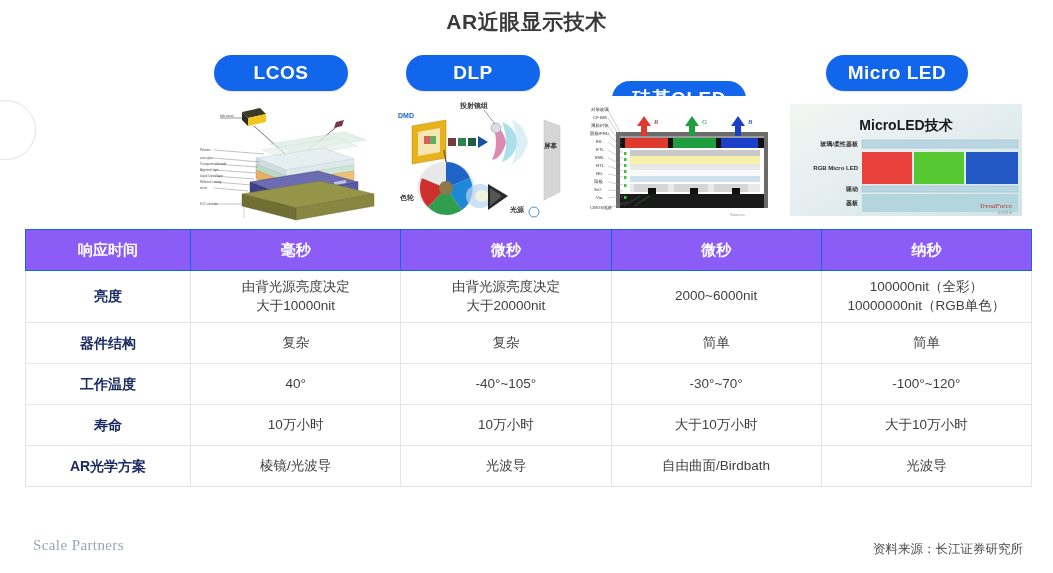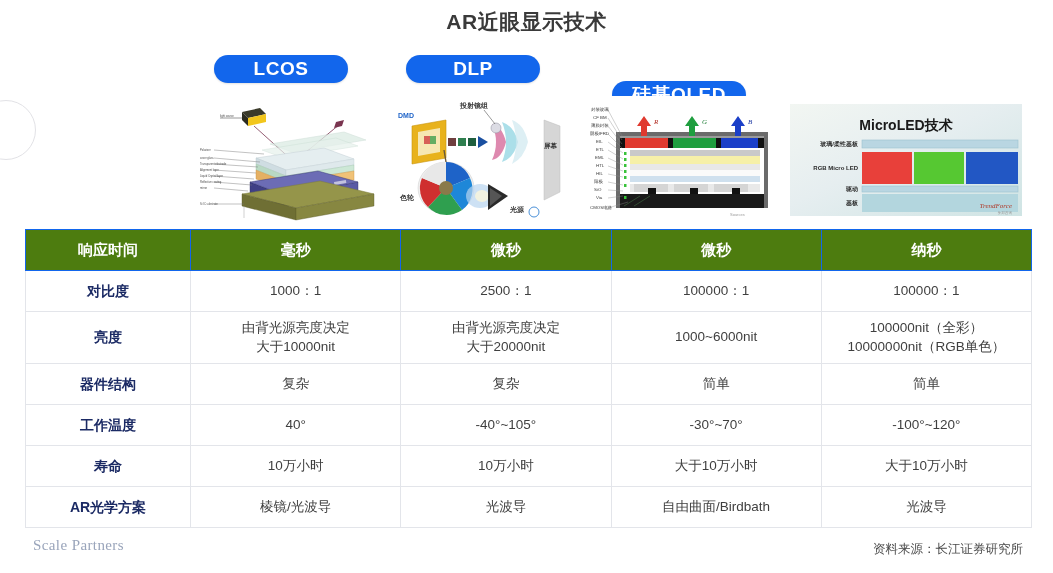--- a/index.html
+++ b/index.html
@@ -14,21 +14,21 @@
     position:absolute;left:-24px;top:100px;width:58px;height:58px;
     border:1px solid #e2e2e6;border-radius:50%;
   }
   .slide-title{
     position:absolute;top:8px;left:0;width:1053px;text-align:center;
     font-size:21px;font-weight:bold;color:#3a3a3a;letter-spacing:.5px;
   }
   
   .pills{position:absolute;top:55px;left:26px;width:1006px;height:38px;}
   .pill{
-    position:absolute;height:28px;border-radius:18px;background:#1266ec;
+    position:absolute;height:36px;border-radius:18px;background:#1266ec;
     color:#fff;font-size:19px;font-weight:bold;letter-spacing:.5px;
     display:flex;align-items:center;justify-content:center;
     box-shadow:0 1px 2px rgba(0,0,0,.12);
   }
   .pill.p0{left:188px;width:134px;}
   .pill.p1{left:380px;width:134px;}
   .pill.p2{left:586px;width:134px;margin-top:26px;}
   .pill.p3{left:800px;width:142px;}
   
   .imgrow{position:absolute;top:96px;left:0;width:1053px;height:128px;}
@@ -42,21 +42,21 @@
   .tbl{
     position:absolute;left:25px;top:229px;width:1007px;
     border-collapse:collapse;table-layout:fixed;
   }
   .tbl td{
     border:1px solid #e3e5ea;
     text-align:center;vertical-align:middle;
     color:#3f3f3f;font-size:13.5px;line-height:1.35;
   }
   .tbl tr.head td{
-    background:#4d7c0f;color:#ffffff;font-weight:bold;font-size:15px;
+    background:#8b5cf6;color:#ffffff;font-weight:bold;font-size:15px;
     height:38px;border-color:#1266ec;
   }
   .tbl td.rowlabel{
     color:#1b2a64;font-weight:bold;font-size:14px;
   }
   .tbl tr.head td.rowlabel{color:#ffffff;}
   .tbl tr.body td{height:38px;}
   .tbl tr.tall td{height:49px;}
   .col0{width:165px;}
   .col1,.col2,.col3,.col4{width:auto;}
@@ -78,20 +78,21 @@
 <body>
 
 <div class="deco-circle"></div>
 
 <div class="slide-title">AR近眼显示技术</div>
 
 <div class="pills">
   <div class="pill p0">LCOS</div>
   <div class="pill p1">DLP</div>
   <div class="pill p2">硅基OLED</div>
+  <div class="pill p3">Micro LED</div>
 </div>
 
 <div class="imgrow">
 
   <div class="fig fig0">
     <svg viewBox="0 0 184 128" xmlns="http://www.w3.org/2000/svg">
       <rect x="0" y="0" width="184" height="128" fill="#ffffff"></rect>
 
       <g>
         <polygon points="44,16 62,12 68,18 50,22" fill="#3a3a2a"></polygon>
@@ -337,33 +338,26 @@
   </colgroup>
   <tbody>
     <tr class="head">
       <td class="rowlabel">响应时间</td>
       <td>毫秒</td>
       <td>微秒</td>
       <td>微秒</td>
       <td>纳秒</td>
     </tr>
 
-    <tr class="body">
-      <td class="rowlabel">对比度</td>
-      <td>1000：1</td>
-      <td>2500：1</td>
-      <td>100000：1</td>
-      <td>100000：1</td>
-    </tr>
 
     <tr class="tall">
       <td class="rowlabel">亮度</td>
       <td>由背光源亮度决定<br>大于10000nit</td>
       <td>由背光源亮度决定<br>大于20000nit</td>
-      <td>1000~6000nit</td>
+      <td>2000~6000nit</td>
       <td>100000nit（全彩）<br>10000000nit（RGB单色）</td>
     </tr>
 
     <tr class="body">
       <td class="rowlabel">器件结构</td>
       <td>复杂</td>
       <td>复杂</td>
       <td>简单</td>
       <td>简单</td>
     </tr>

